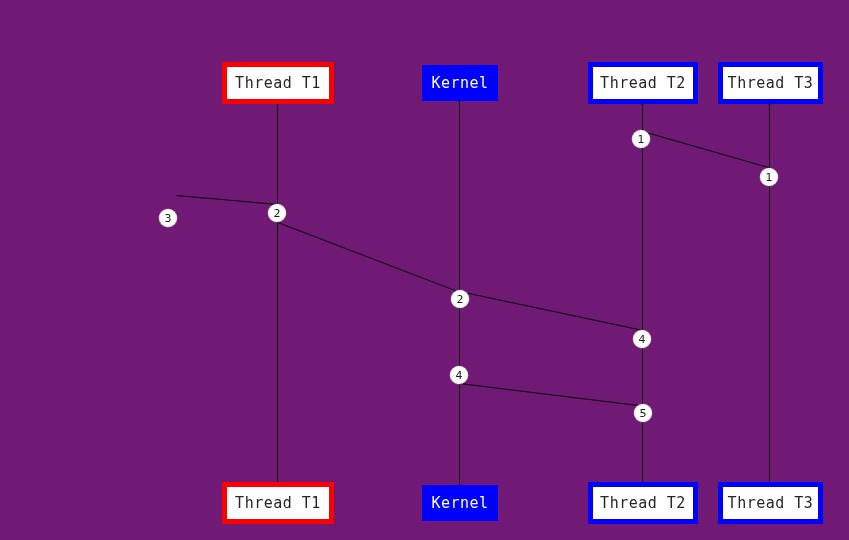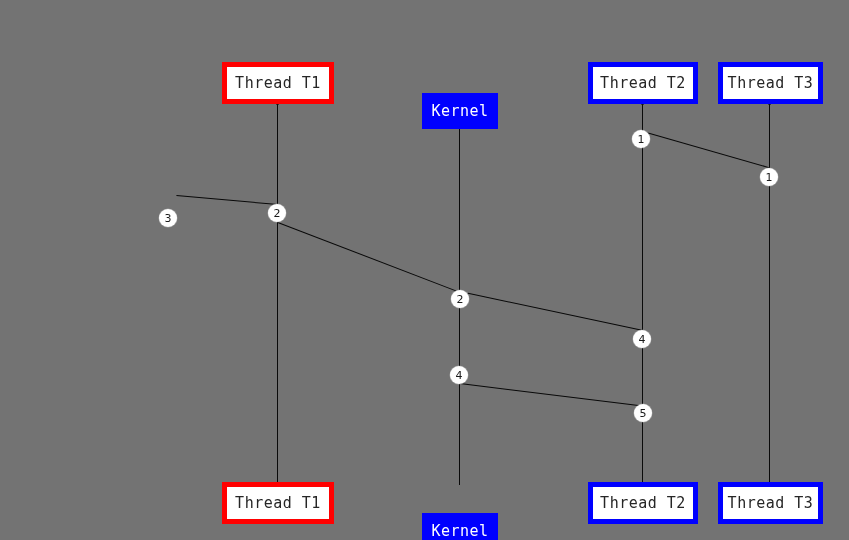--- a/index.html
+++ b/index.html
@@ -4,21 +4,21 @@
 <style>
   html, body {
     margin: 0;
     padding: 0;
     background: #000000;
   }
   #canvas {
     position: relative;
     width: 849px;
     height: 540px;
-    background: #737373;
+    background: #701a75;
     overflow: hidden;
     font-family: "DejaVu Sans Mono", "Liberation Mono", monospace;
   }
 
   
   .lifeline-box {
     position: absolute;
     box-sizing: border-box;
     display: flex;
     align-items: center;
@@ -31,21 +31,20 @@
   }
   .lifeline-box.boxed {
     background: #ffffff;
     color: #262626;
     border-style: solid;
     border-width: 5px;
   }
   .lifeline-box.solid {
     color: #ffffff;
     border: 0;
-    margin-top: 28px;
   }
 
   
   .lifeline-line {
     position: absolute;
     width: 1px;
     background: #0a0a0a;
   }
   .lifeline-nub {
     position: absolute;

